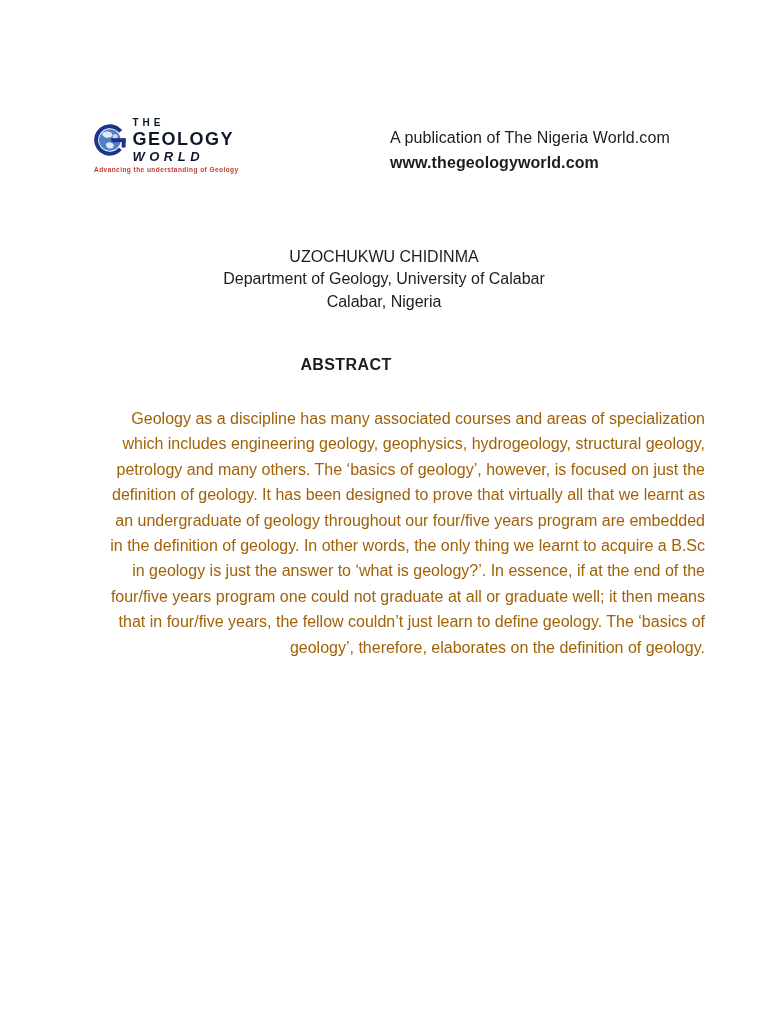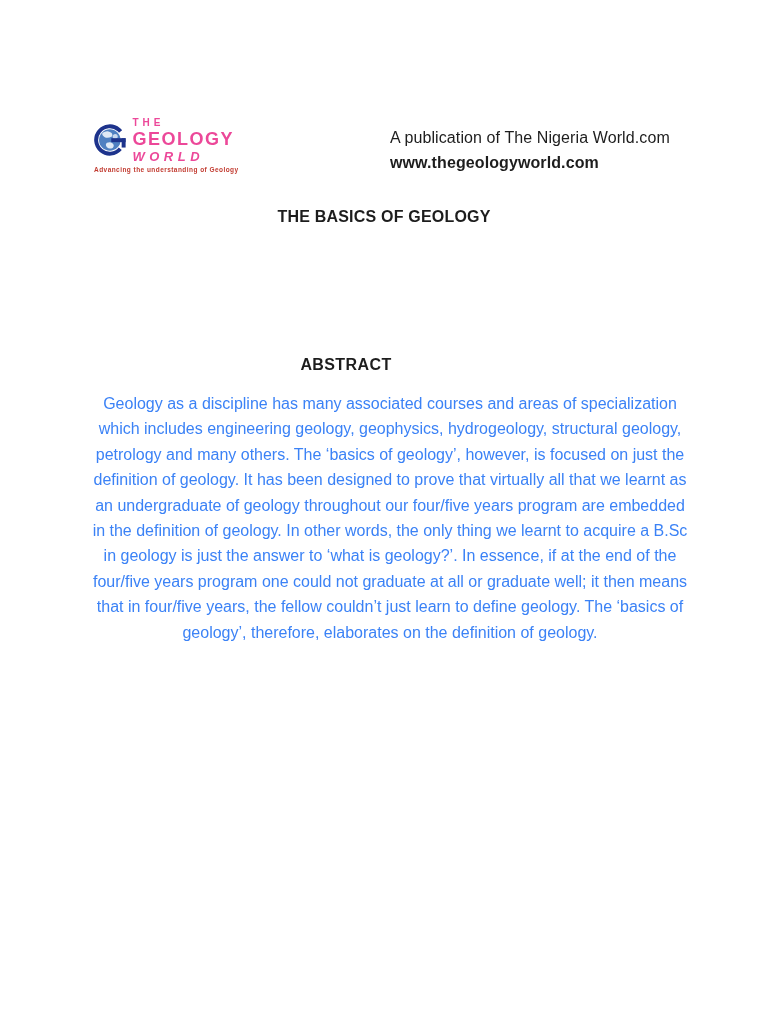--- a/index.html
+++ b/index.html
@@ -8,21 +8,21 @@
     width: 768px;
     height: 1024px;
     background: #ffffff;
     font-family: "Liberation Sans", sans-serif;
     color: #1d1d1d;
     overflow: hidden;
   }
   
   .logo { position: absolute; left: 94px; top: 116px; width: 140px; }
   .logo-top { display: flex; align-items: center; gap: 4px; }
-  .logo-text { color: #ec4899; font-weight: 700; line-height: 1; }
+  .logo-text { color: #0f172a; font-weight: 700; line-height: 1; }
   .lt1 { font-size: 10px; letter-spacing: 4px; margin-bottom: 2px; }
   .lt2 { font-size: 18px; letter-spacing: 1.5px; margin-bottom: 2px; }
   .lt3 { font-size: 13px; letter-spacing: 4.5px; font-style: italic; }
   .tagline {
     margin-top: 2px; font-size: 6.5px; font-weight: 700;
     color: #c23b30; letter-spacing: 0.45px; white-space: nowrap;
   }
   
   .pubblock {
     position: absolute; left: 390px; top: 125px;
@@ -37,23 +37,23 @@
   .authors {
     position: absolute; top: 246px; left: 0; width: 768px;
     text-align: center; font-size: 16px; line-height: 22.4px; font-weight: 700;
   }
   .abstract-heading {
     position: absolute; top: 356px; left: 0; width: 692px; margin: 0;
     text-align: center; font-size: 16px; font-weight: 700; letter-spacing: 0.4px;
   }
   
   .abstract-body {
-    position: absolute; top: 391px; left: 90px; width: 600px; margin: 0;
+    position: absolute; top: 391px; left: 90px; width: 600px; margin: 15px;
     font-size: 16px; line-height: 25.4px; font-weight: 400;
-    text-align: center; color: #3b82f6;
+    text-align: right; color: #a16207;
   }
   .run-bold { font-weight: 400; }
   .run-normal { font-weight: 400; }
 </style>
 </head>
 <body>
 
 <div class="page">
 
   <div class="logo">
@@ -74,19 +74,23 @@
       </div>
     </div>
     <div class="tagline">Advancing the understanding of Geology</div>
   </div>
 
   <div class="pubblock">
     <div><span class="run-bold">A publication of The </span><span class="run-normal">Nigeria World</span><span class="run-bold">.com</span></div>
     <div>www.thegeologyworld.com</div>
   </div>
 
-  <h1 class="doc-title">THE BASICS OF GEOLOGY</h1>
 
+  <div class="authors">
+    <div><span class="run-normal">UZOC</span><span class="run-bold">HUKWU </span><span class="run-normal">C</span><span class="run-bold">HIDINMA</span></div>
+    <div><span class="run-bold">Department of </span><span class="run-normal">Geology,</span><span class="run-bold"> University of </span><span class="run-normal">Calabar</span></div>
+    <div><span class="run-normal">Calabar,</span><span class="run-bold"> Nigeria</span></div>
+  </div>
 
   <h2 class="abstract-heading">ABSTRACT</h2>
   <p class="abstract-body"><span class="run-normal">Geology as a discipline has many associated courses and areas of specialization which includes engineering geology, geophysics, hydrogeology, structural geology, petrology and many others. The ‘</span><span class="run-bold">basics of geology’</span><span class="run-normal">, however, is focused on just the definition of geology. It has been designed to prove that virtually all that we learnt as an undergraduate of geology throughout our four/five years program are embedded in the definition of geology. In other words, the only thing we learnt to acquire a B.Sc in geology is just the answer to ‘what is geology?’. In essence, if at the end of the four/five years program one could not graduate at all or graduate well; it then means that in four/five years, the fellow couldn’t just learn to define geology. The ‘</span><span class="run-bold">basics of geology’,</span><span class="run-normal"> therefore, elaborates on the definition of geology.</span></p>
 
 </div>
 
 </body></html>

